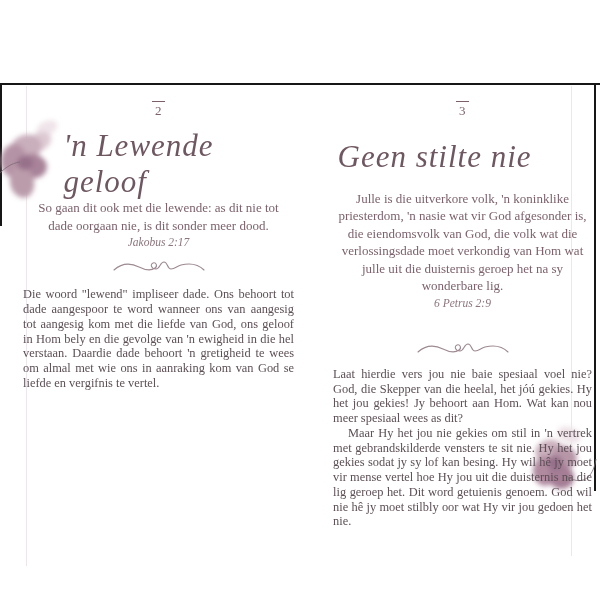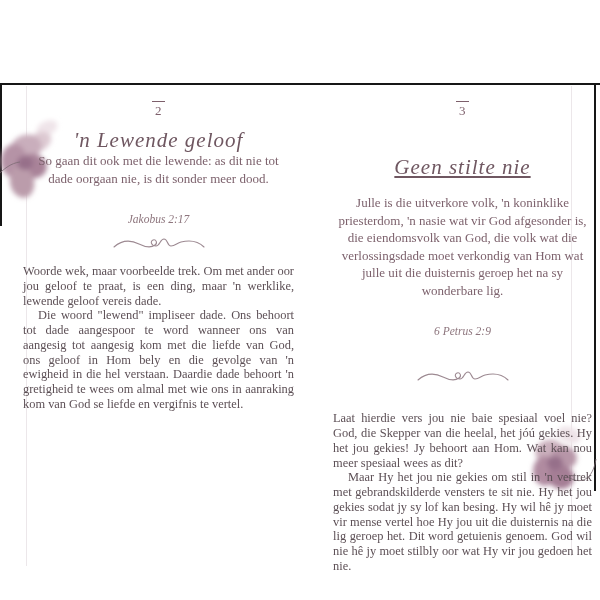--- a/index.html
+++ b/index.html
@@ -24,46 +24,46 @@
 
   .chapter { text-align:center; margin-top:17px; }
   .chapter span {
     display:inline-block; font-size:13px; letter-spacing:.5px;
     color:var(--chapter,#7d5f6b);
     border-top:1px solid var(--chapter,#7d5f6b);
     padding:1px 3px 0 3px;
   }
 
   .title {
-    text-align:center; font-style:italic; font-weight:400;
-    font-size:21px; line-height:1.15; letter-spacing:1px;
+    text-align:left; font-style:italic; font-weight:400;
+    font-size:31px; line-height:1.15; letter-spacing:1px;
     color:var(--title,#6f5761); margin:9px auto 0 auto;
   }
   .page-left  .title { max-width:190px; }
-  .page-right .title { max-width:250px; margin-top:36px;text-decoration:underline; }
+  .page-right .title { max-width:250px; margin-top:20px; }
 
   .verse {
     text-align:center; font-size:13px; line-height:1.35;
     color:var(--verse,#7d626d); margin:0 auto 0 auto; max-width:258px;
   }
   .page-right .verse { margin-top:15px; max-width:259px; }
 
   .reference {
     text-align:center; font-style:italic; font-size:11.5px;
-    color:var(--reference,#8d757d); margin-top:26px;
+    color:var(--reference,#8d757d); margin-top:2px;
   }
 
   .ornament { text-align:center; margin-top:9px; height:20px; }
   .page-right .ornament { margin-top:30px; }
 
   .body-text {
     margin-top:10px; font-size:12.4px; line-height:1.19;
     text-align:justify; color:var(--body,#5c4f55);
   }
-  .page-right .body-text { margin-top:24px; }
+  .page-right .body-text { margin-top:8px; }
   .body-text p { margin:0; }
   .body-text p + p { text-indent:15px; }
 
   .flower { position:absolute; pointer-events:none; }
   .flower-left  { left:-8px;  top:100px; }
   .flower-right { left:519px; top:413px; }
 </style>
 </head>
 <body>
 
@@ -120,21 +120,20 @@
     </div>
     <h1 class="title">'n Lewende geloof</h1>
     <div class="verse">So gaan dit ook met die lewende: as dit nie tot dade oorgaan nie, is dit sonder meer dood.</div>
     <div class="reference">Jakobus 2:17</div>
     <div class="ornament">
       <svg width="96" height="20" viewBox="0 0 96 20" xmlns="http://www.w3.org/2000/svg">
         <path d="M3,13 C12,5 20,6 28,10 C34,13 40,14 44,11 C47,9 45,5 42,6 C39,7 40,12 45,12 C49,12 49,5 53,5 C57,5 56,12 60,12 C64,12 66,9 70,8 C78,6 87,7 93,13" stroke="#9d8a92" stroke-width="1.1" fill="none" stroke-linecap="round"></path>
       </svg>
     </div>
     <div class="body-text">
-      <p>Woorde wek, maar voorbeelde trek. Om met ander oor jou geloof te praat, is een ding, maar 'n werklike, lewende geloof vereis dade.</p>
       <p>Die woord "lewend" impliseer dade. Ons behoort tot dade aangespoor te word wanneer ons van aangesig tot aangesig kom met die liefde van God, ons geloof in Hom bely en die gevolge van 'n ewigheid in die hel verstaan. Daardie dade behoort 'n gretigheid te wees om almal met wie ons in aanraking kom van God se liefde en vergifnis te vertel.</p>
     </div>
   </section>
 
   <section class="page page-right">
     <div class="chapter">
       <span>3</span>
     </div>
     <h1 class="title">Geen stilte nie</h1>
     <div class="verse">Julle is die uitverkore volk, 'n koninklike priesterdom, 'n nasie wat vir God afgesonder is, die eiendomsvolk van God, die volk wat die verlossingsdade moet verkondig van Hom wat julle uit die duisternis geroep het na sy wonderbare lig.</div>

